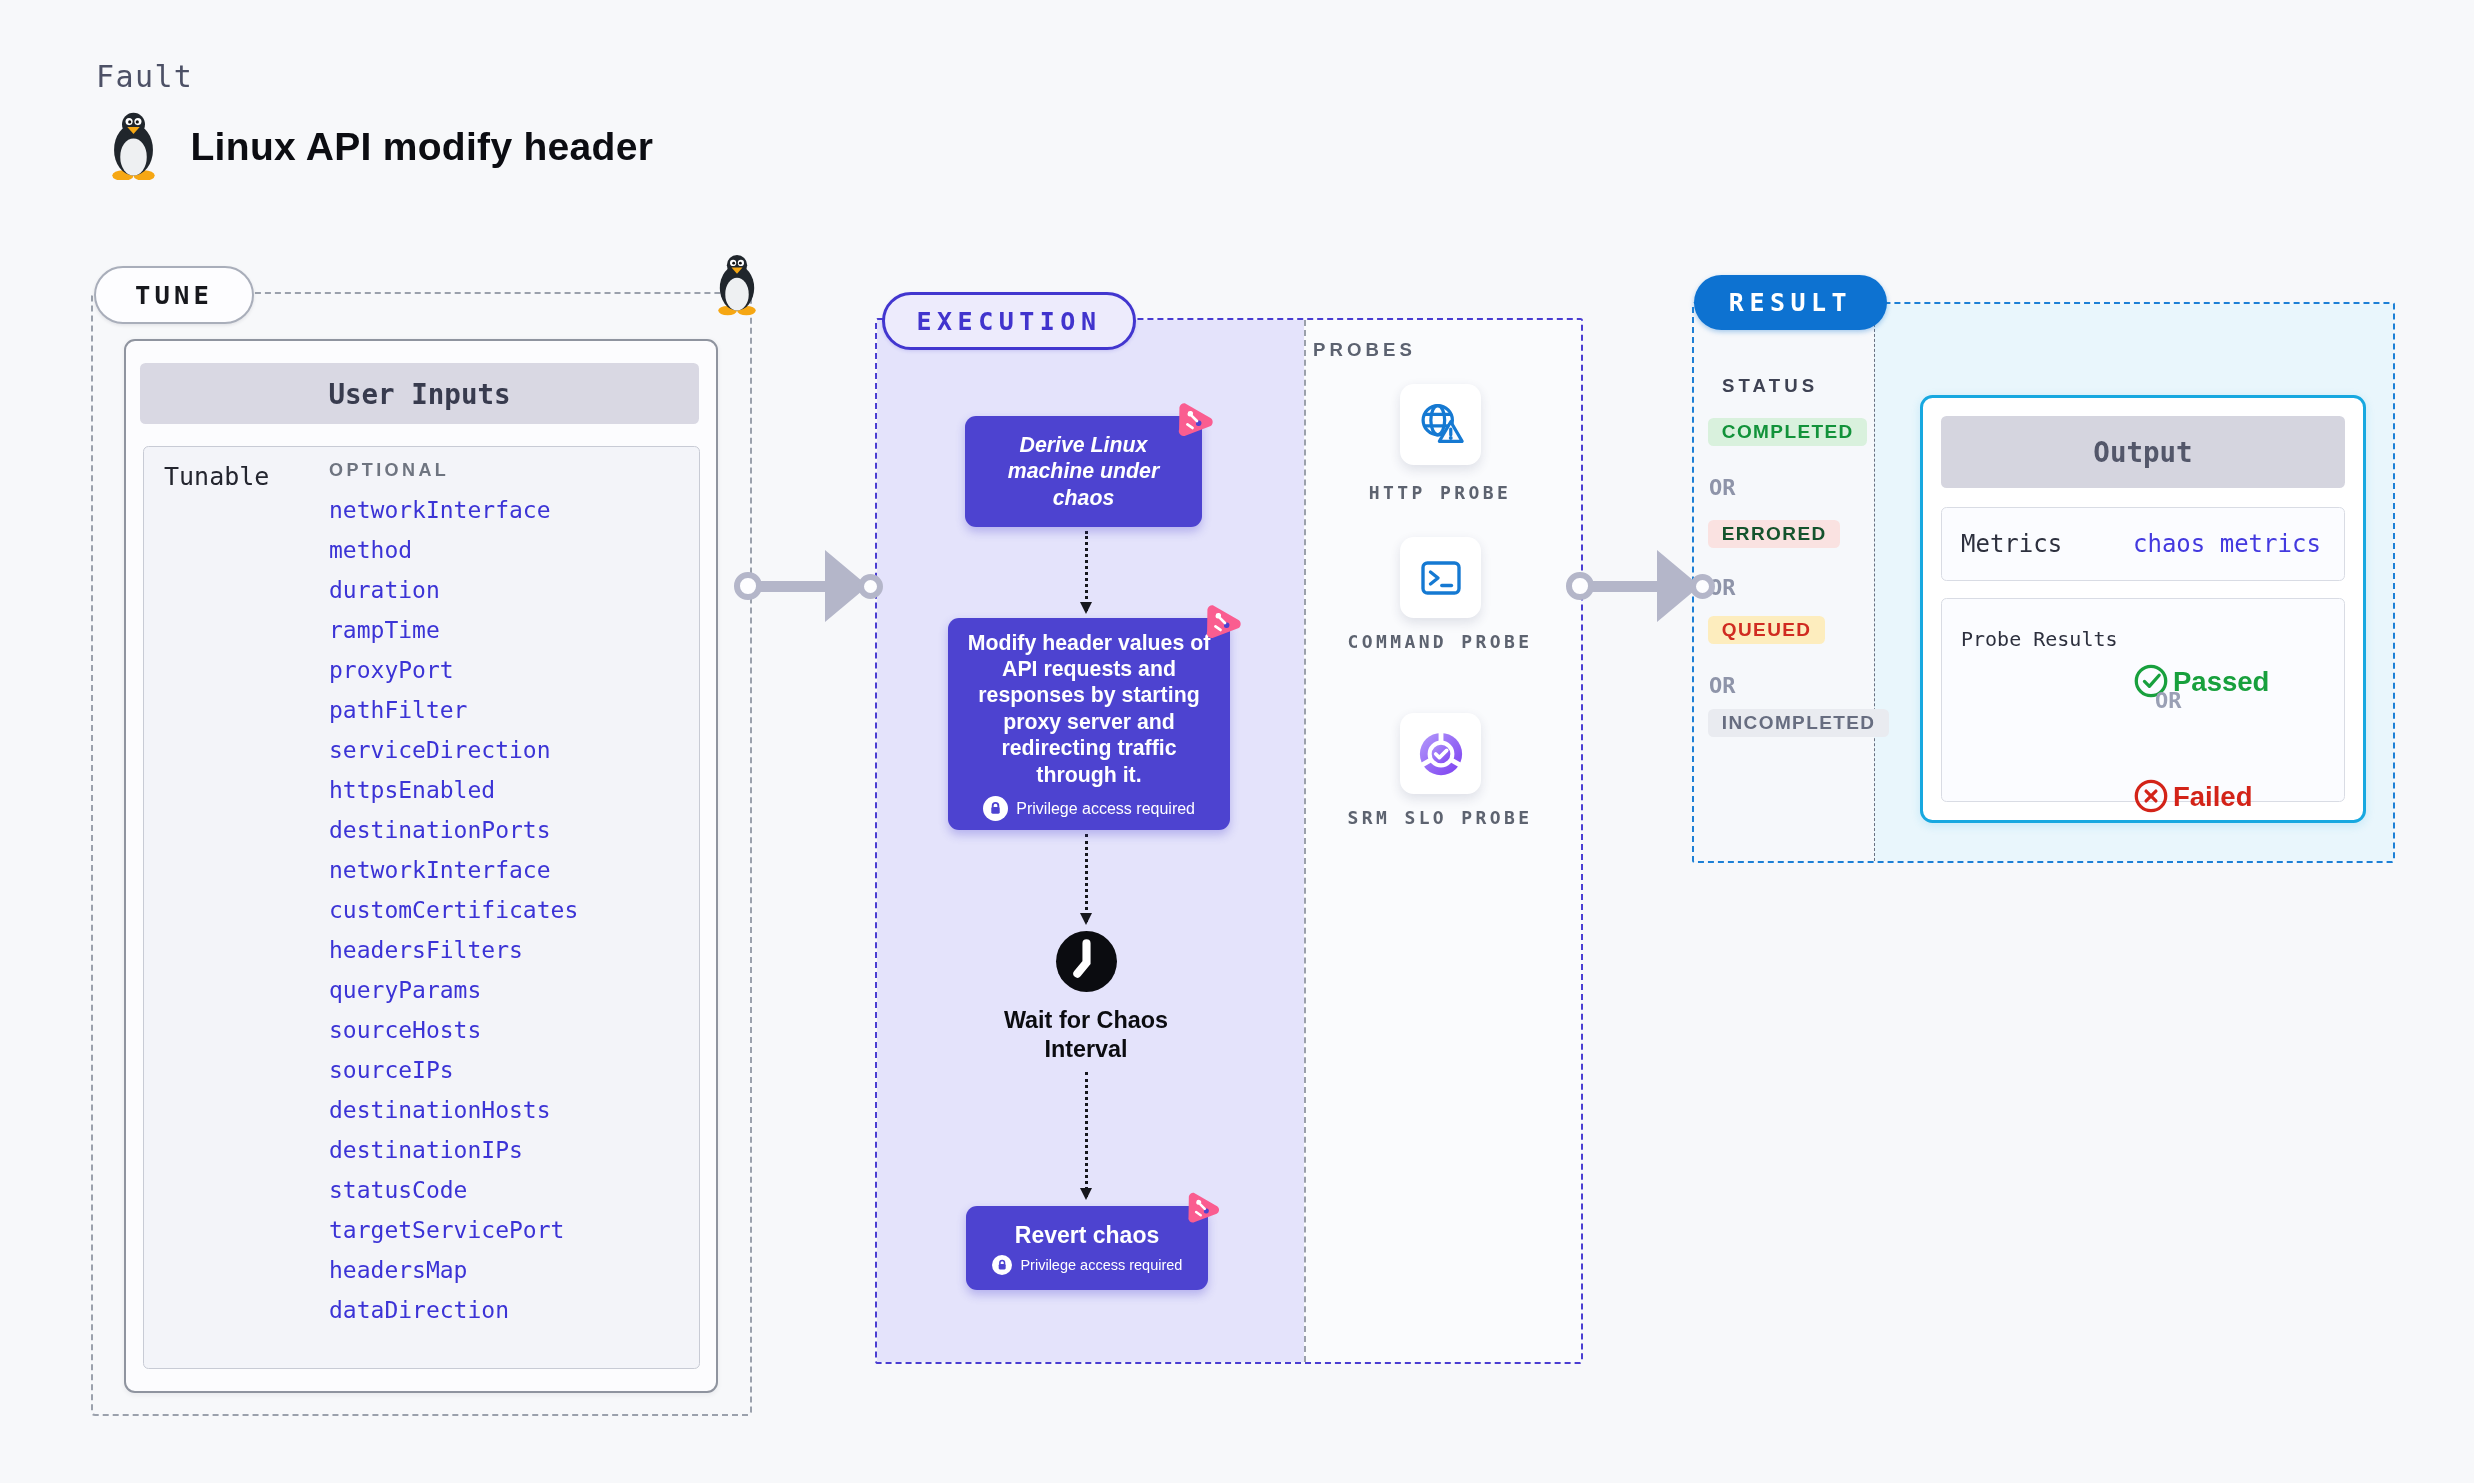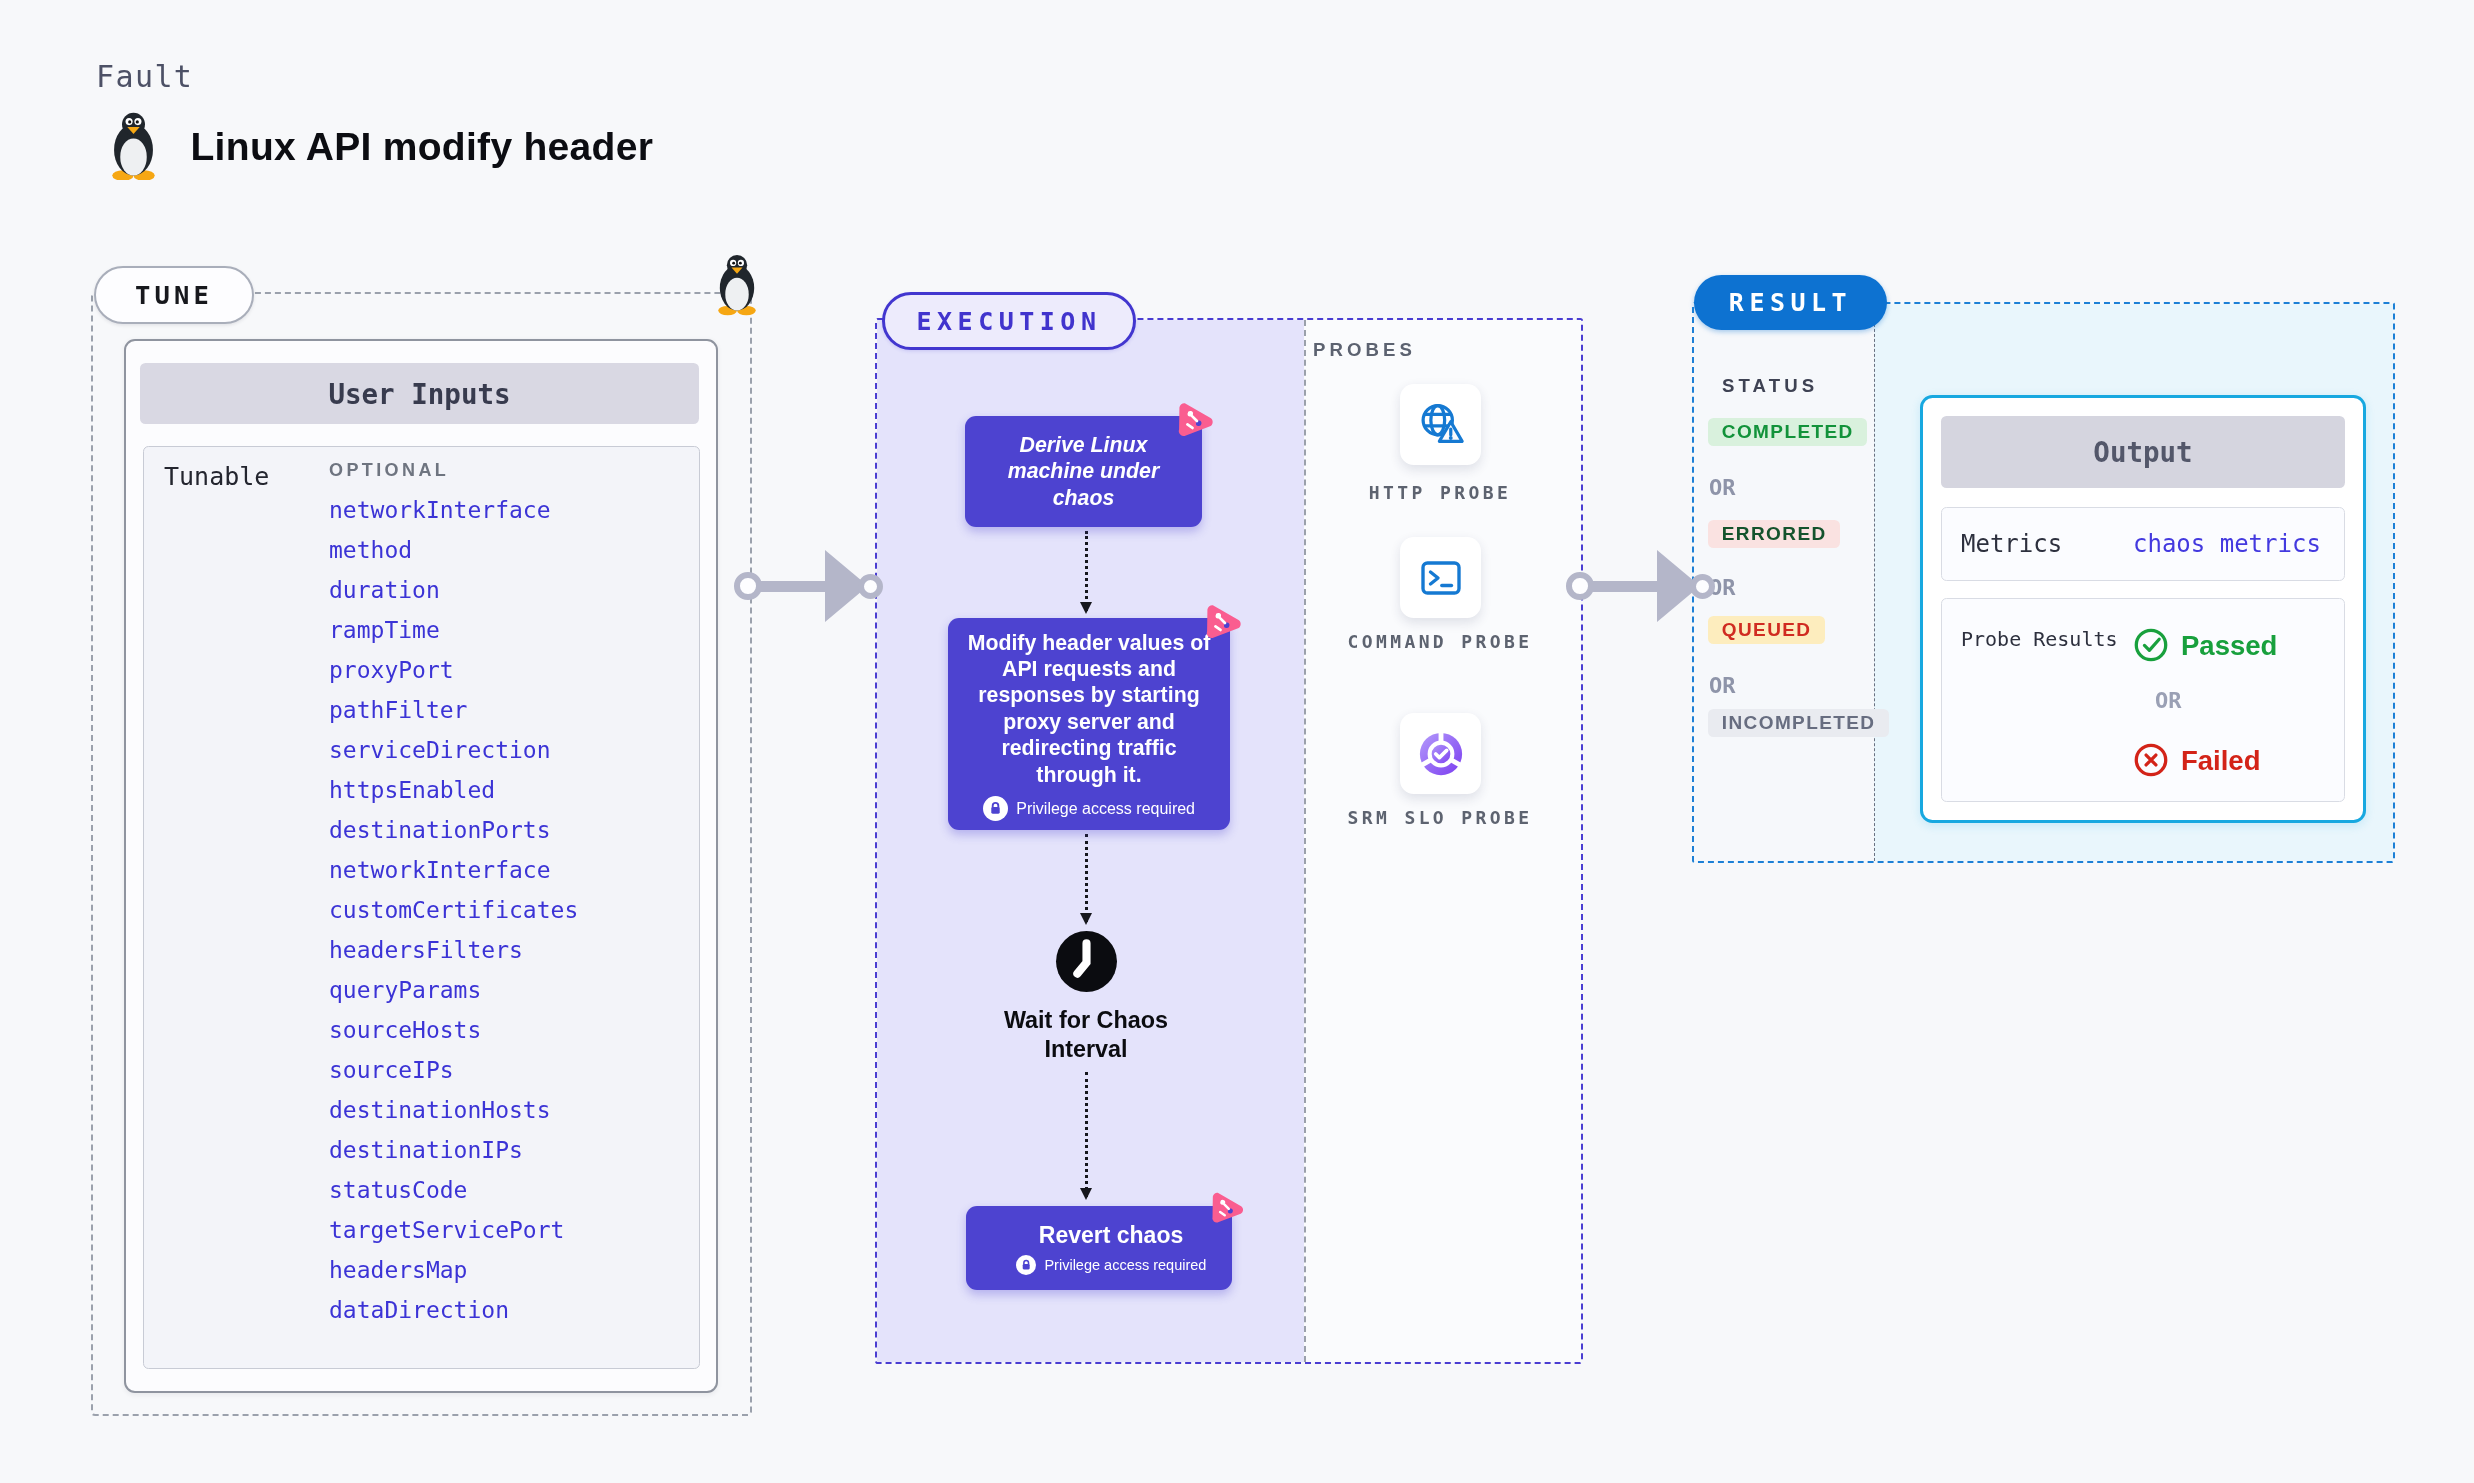--- a/index.html
+++ b/index.html
@@ -51,21 +51,21 @@
   #exec-pill{left:882px;top:292px;width:248px;height:52px;background:#edebfc;border:3.1px solid #4236cf;
         border-radius:30px;display:flex;align-items:center;justify-content:center;z-index:3;
         font-size:25px;font-weight:700;color:#4134cd;letter-spacing:5.5px;box-shadow:0 1.4px 3.4px rgba(66,54,207,.15);}
   .chaos-step{background:#4d43d0;border-radius:11px;color:#fff;text-align:center;
         box-shadow:0 4.1px 9.6px rgba(77,67,208,.30);z-index:2;}
   .chaos-step .step-text{font-weight:700;font-size:21.3px;line-height:1.24;}
   #step-derive{left:965px;top:416px;width:237px;height:111px;display:flex;align-items:center;justify-content:center;padding:0 18px;box-sizing:border-box;font-style:italic;}
   #step-modify{left:948px;top:618px;width:282px;height:212px;display:flex;flex-direction:column;
         align-items:center;justify-content:center;padding:12.4px 15px 9.6px;box-sizing:border-box;}
   #step-revert{left:966px;top:1206px;width:242px;height:84px;display:flex;flex-direction:column;
-        align-items:center;justify-content:center;padding-left:24px;}
+        align-items:center;justify-content:center;}
   #step-revert .step-text{font-size:23px;}
   .lock-row{display:flex;align-items:center;gap:8.3px;margin-top:8.3px;}
   .lock-circle{width:25px;height:25px;border-radius:50%;background:#fff;display:flex;
         align-items:center;justify-content:center;flex:none;}
   .lock-note{font-size:16px;color:#fff;font-weight:400;}
   .chaos-badge{position:absolute;top:-18px;right:-15px;}
   .v-dot{width:0;border-left:3.4px dotted #16171d;z-index:1;}
   .v-dot::after{content:"";position:absolute;bottom:-2.8px;left:-8.3px;width:0;height:0;
         border-left:6.9px solid transparent;border-right:6.9px solid transparent;border-top:12.4px solid #16171d;}
   #vdot1{left:1085px;top:531px;height:80px;}
@@ -112,21 +112,21 @@
         box-sizing:border-box;}
   #output-header{left:18px;top:18px;right:18px;height:72px;background:#d5d5df;border-radius:5.5px;
         display:flex;align-items:center;justify-content:center;font-size:27.5px;font-weight:600;color:#53576a;}
   #metrics-row{left:18px;top:109px;right:18px;height:72px;background:#fbfcff;border:1.4px solid #d9dce4;
         border-radius:5.5px;display:flex;align-items:center;}
   #metrics-label{font-size:24px;color:#2d303e;margin-left:19px;width:172px;}
   #metrics-value{font-size:24px;color:#4339df;cursor:pointer;}
   #probe-results-row{left:18px;top:200px;right:18px;bottom:18px;background:#fbfcff;
         border:1.4px solid #d9dce4;border-radius:5.5px;}
   #probe-results-label{left:19px;top:26px;font-size:20px;color:#2d303e;line-height:1.45;width:158px;}
-  .verdict-row{display:flex;align-items:center;gap:12px;}
+  .verdict-row{display:flex;align-items:center;gap:4px;margin-top:36px;}
   #passed-row{left:191px;top:27.5px;}
   #failed-row{left:191px;top:143px;}
   #passed-text{font-size:27.5px;font-weight:700;color:#18a03d;}
   #failed-text{font-size:27.5px;font-weight:700;color:#d32318;}
   #or-output{left:213px;top:89px;font-size:22px;font-weight:600;color:#9aa0b5;
         font-family:"DejaVu Sans Mono",monospace;}
 </style>
 </head>
 <body>
 

